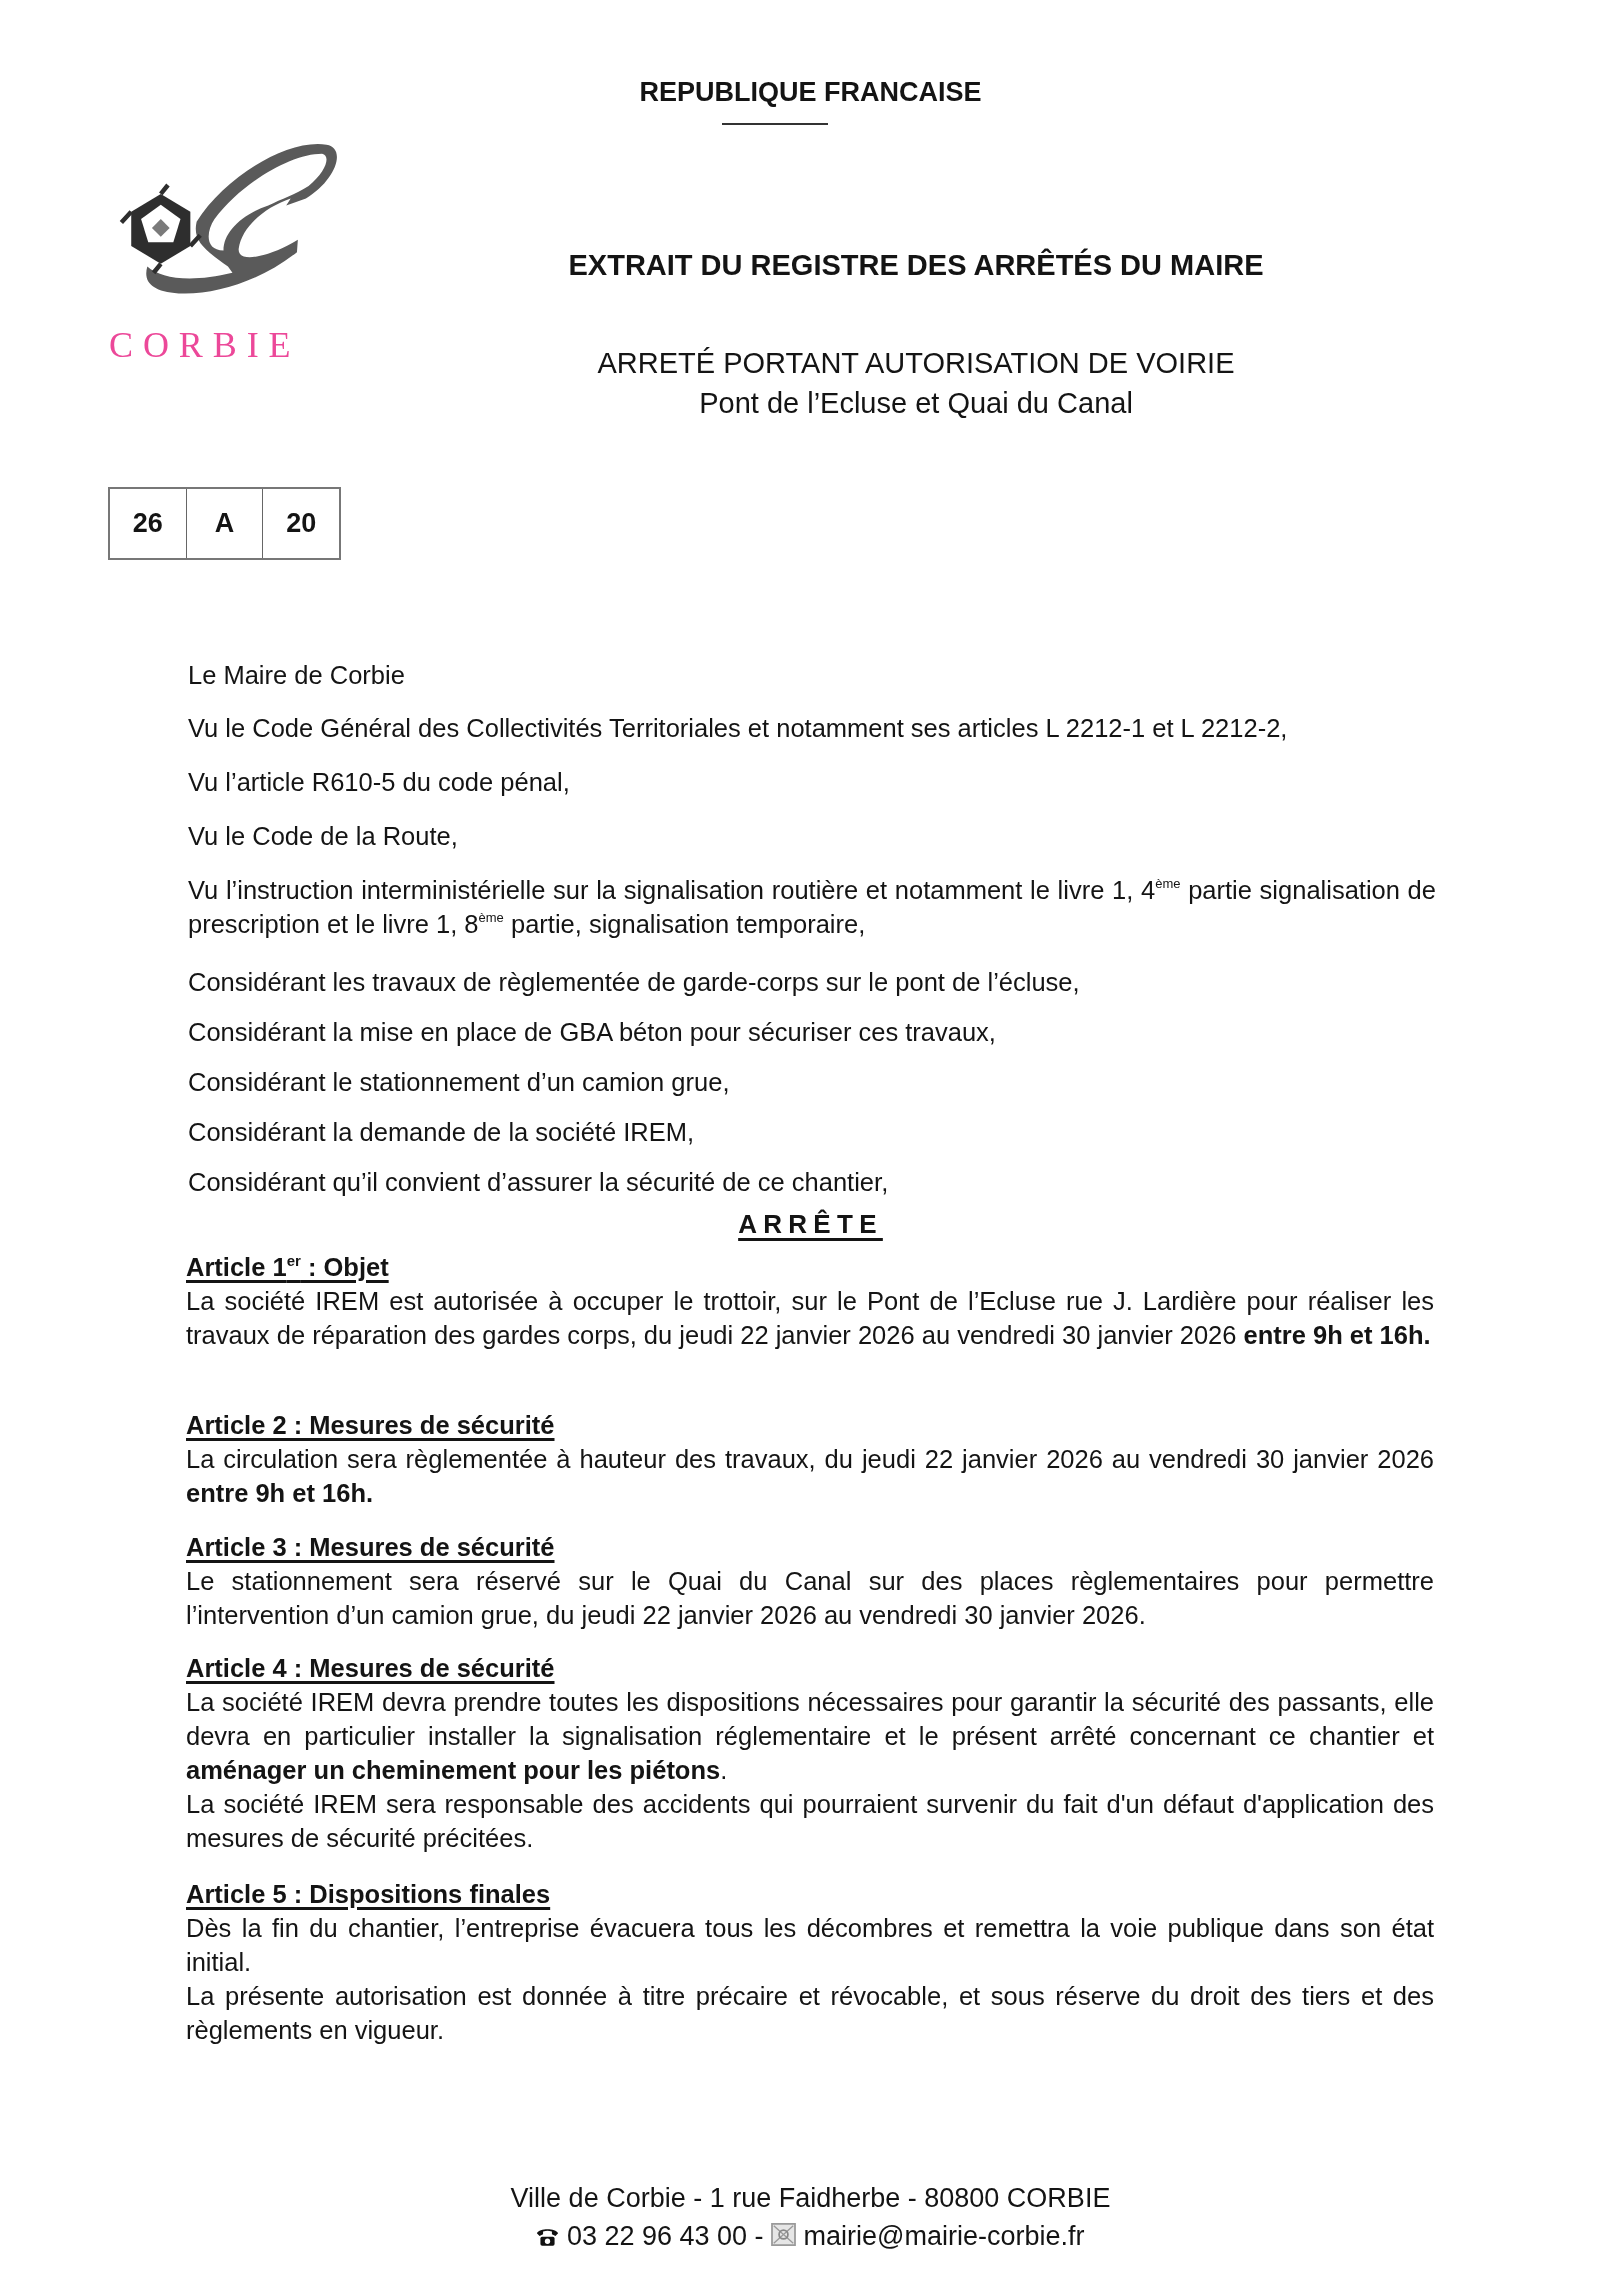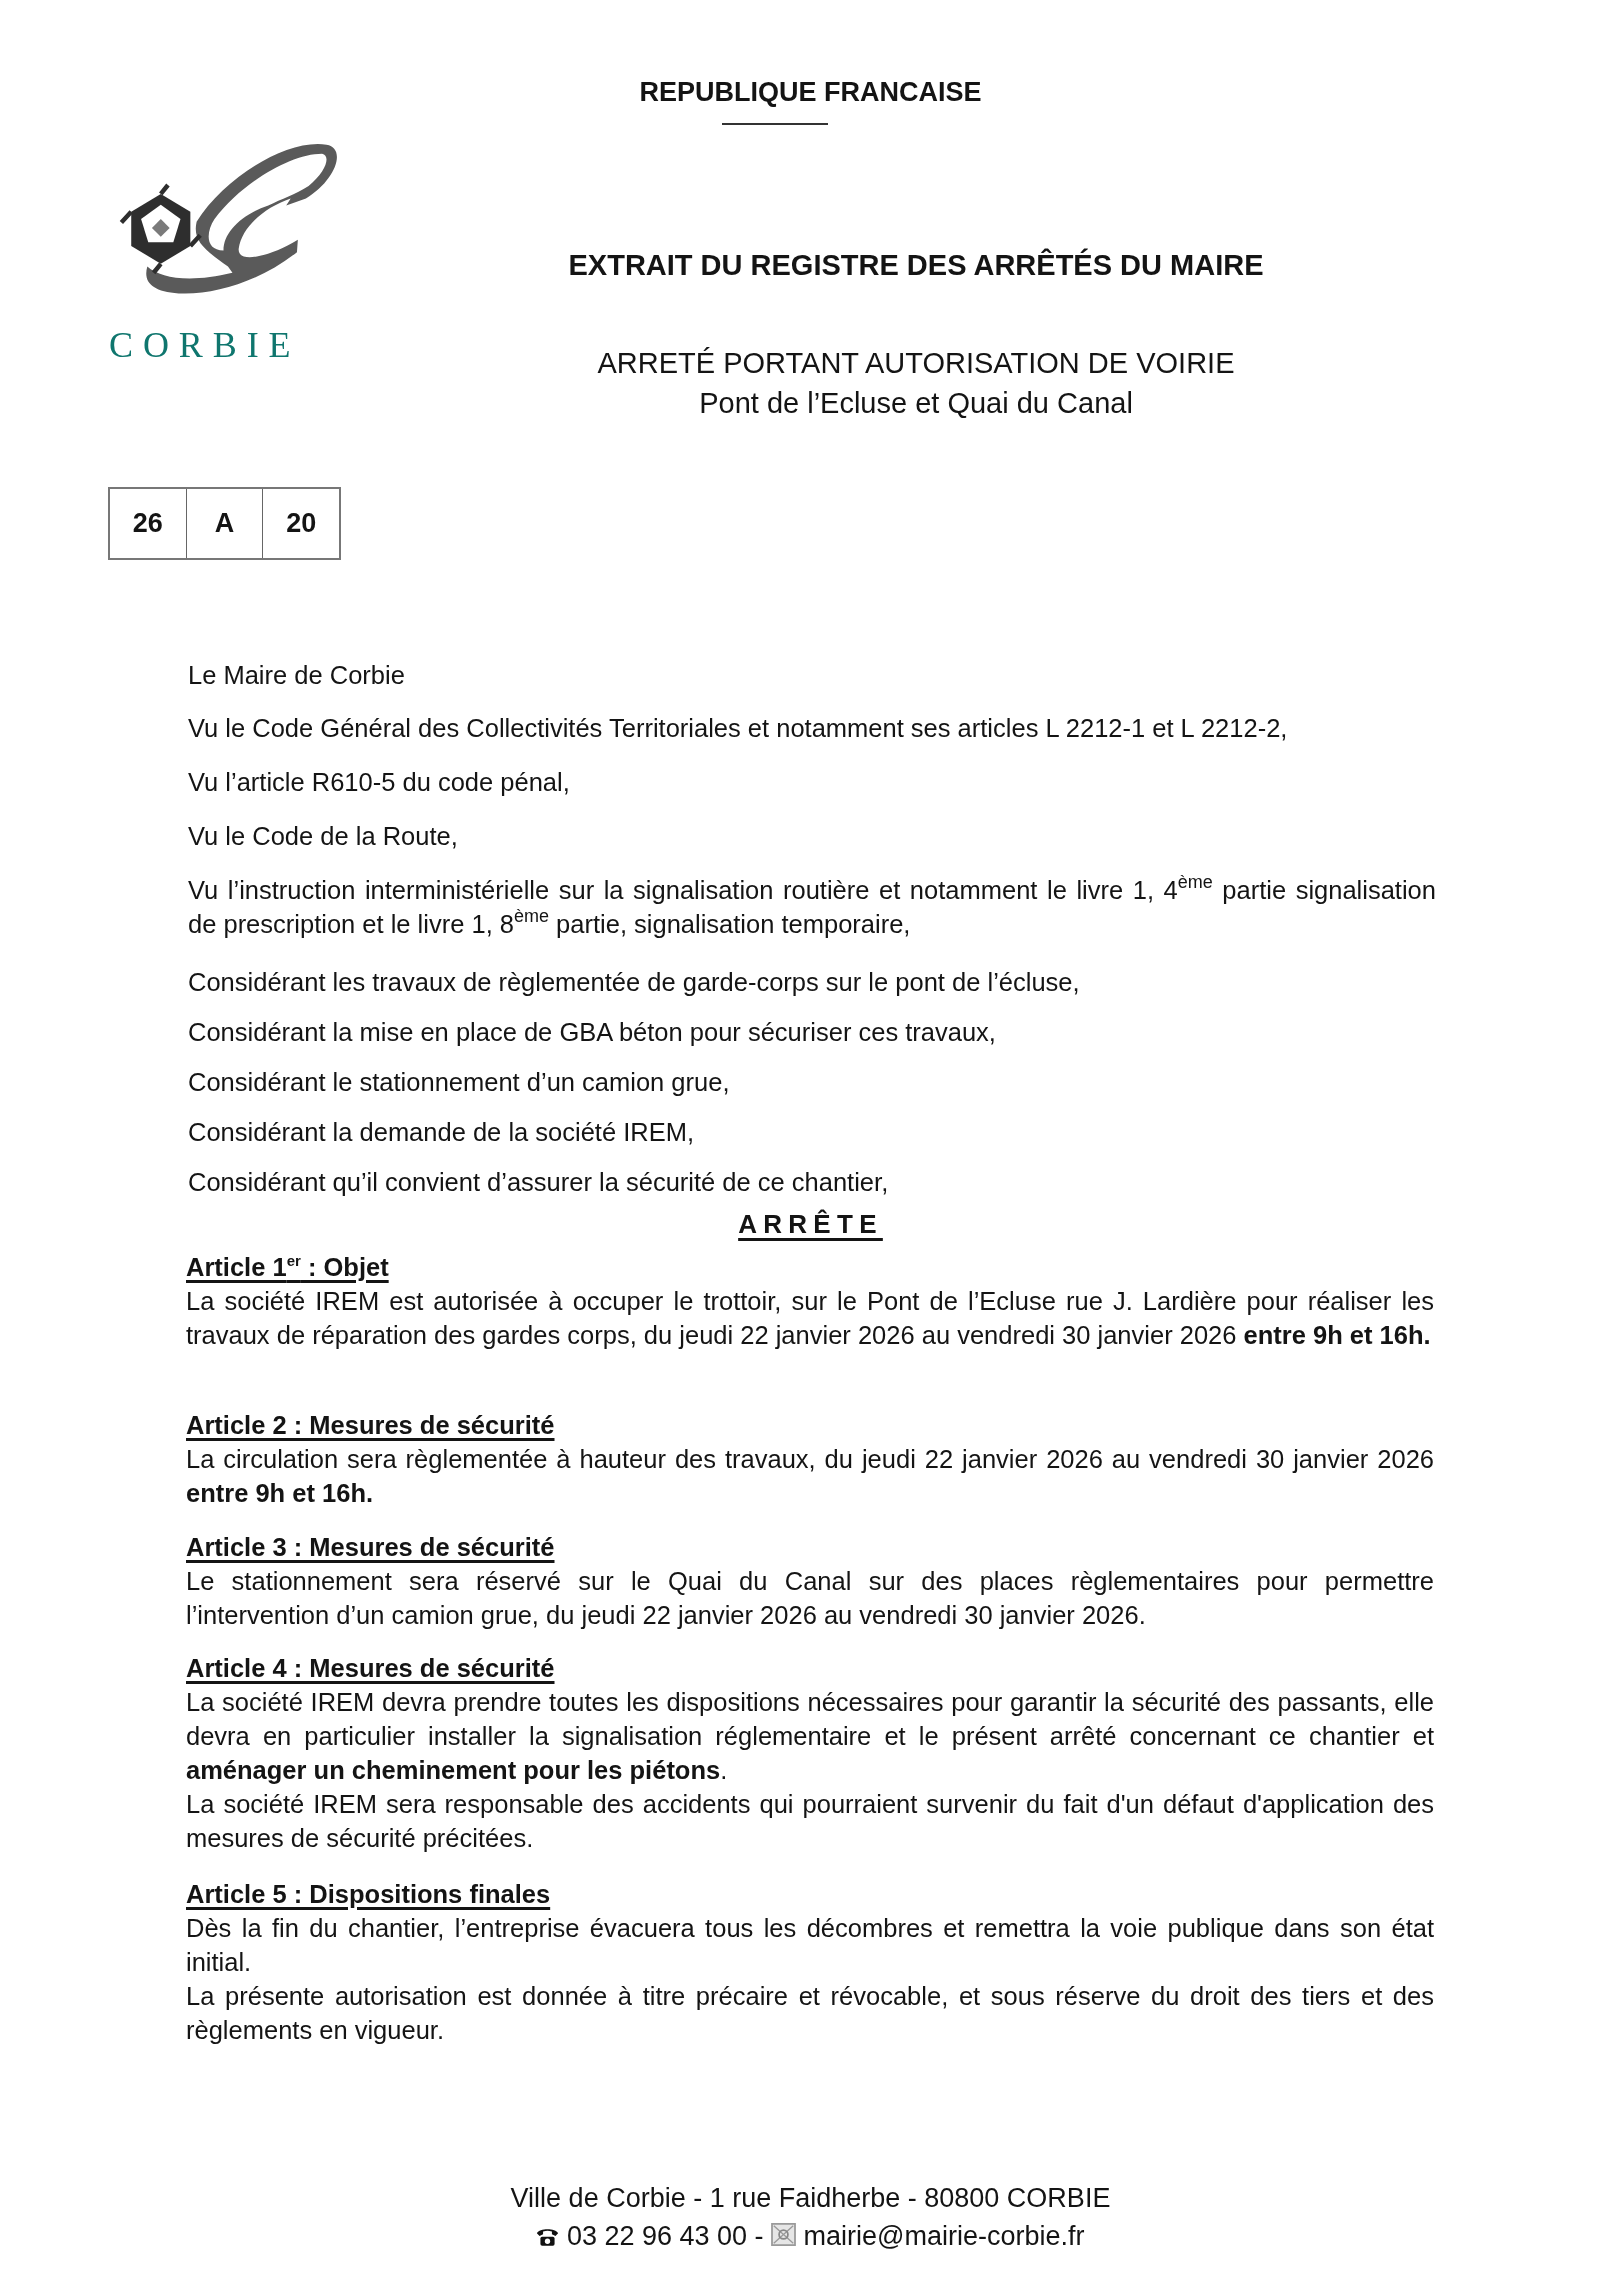--- a/index.html
+++ b/index.html
@@ -11,21 +11,21 @@
   .republique {
     left: 0; width: 1621px; top: 77px; text-align: center;
     font-weight: bold; font-size: 27px; letter-spacing: 0px;
   }
   .rep-rule {
     left: 722px; top: 123px; width: 106px; height: 1.8px; background: #333;
   }
   .logo { left: 107px; top: 116px; width: 233px; height: 260px; }
   .logo-word {
     left: 109px; top: 324px; width: 233px;
-    font-family: "Liberation Serif", serif; font-size: 36px; letter-spacing: 9.9px; color: #0f766e;
+    font-family: "Liberation Serif", serif; font-size: 36px; letter-spacing: 9.9px; color: #ec4899;
   }
   .extrait {
     left: 0; width: 1832px; top: 249px; text-align: center;
     font-weight: bold; font-size: 29px;
   }
   .arrete-title {
     left: 0; width: 1832px; top: 347px; text-align: center;
     font-size: 29px;
   }
   .arrete-sub {
@@ -40,21 +40,21 @@
     flex: 1; display: flex; align-items: center; justify-content: center;
     font-weight: bold; font-size: 27px; border-right: 1.8px solid #666;
   }
   .regnum .cell:last-child { border-right: none; }
 
   .body-text {
     left: 186px; width: 1248px; font-size: 25.5px; line-height: 34px;
     text-align: justify;
   }
   .para { margin: 2px; }
-  .body-text sup { font-size: 18px; line-height: 0; vertical-align: 10.7px; }
+  .body-text sup { font-size: 13px; line-height: 0; vertical-align: 10.7px; }
   .center-title {
     left: 0; width: 1621px; text-align: center; font-weight: bold; font-size: 26px;
     letter-spacing: 6.3px;
   }
   .center-title span { text-decoration: underline; text-decoration-thickness: 2.7px; text-underline-offset: 4.5px; }
   .art-head {
     font-weight: bold; text-decoration: underline; text-decoration-thickness: 2.7px; text-underline-offset: 3.6px;
   }
   .art-head sup { font-size: 15px; vertical-align: 9.9px; line-height: 0; }
   b { font-weight: bold; }

